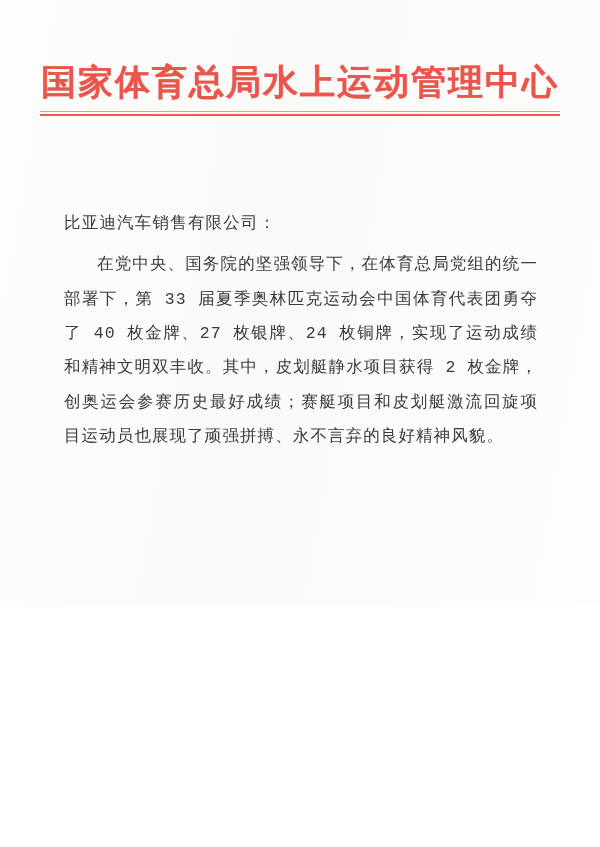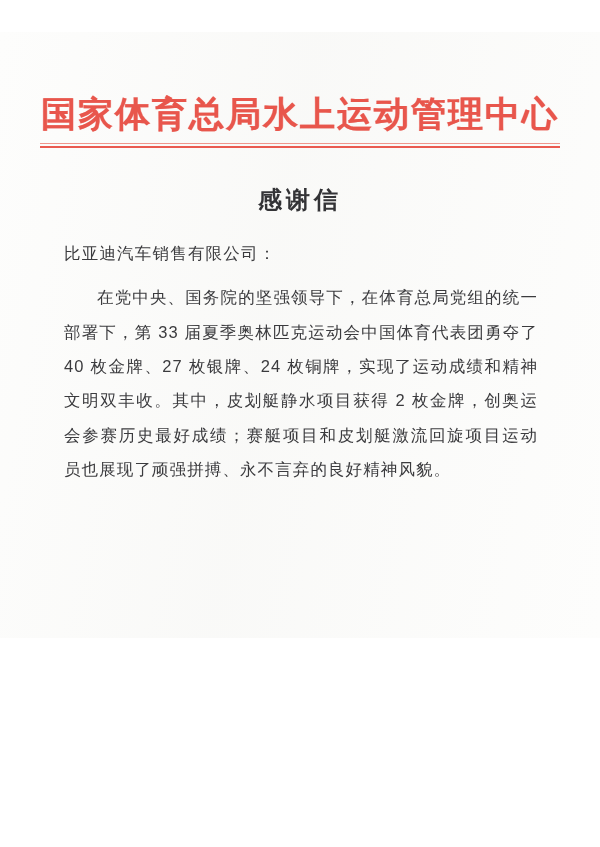--- a/index.html
+++ b/index.html
@@ -10,21 +10,20 @@
   body {
     font-family: "DejaVu Serif", "Liberation Serif", serif;
   }
 
   .page {
     position: relative;
     width: 600px;
     height: 606px;
     background: #fdfdfc;
     overflow: hidden;
-    margin-top: 32px;
   }
 
   
   .page::before {
     content: "";
     position: absolute;
     inset: 0;
     background:
       linear-gradient(100deg, rgba(250,250,248,0) 0%, rgba(246,246,244,0.55) 45%, rgba(250,250,249,0) 100%);
     pointer-events: none;
@@ -90,32 +89,32 @@
     top: 210px;
     width: 474px;
     z-index: 2;
   }
   .salutation {
     font-size: 16.5px;
     color: #3b3b3e;
     letter-spacing: 1.2px;
     line-height: 1.6;
     margin-bottom: 12px;
-    font-family: Liberation Mono, monospace;
+    font-family: Liberation Serif, serif;
   }
   .para {
     font-size: 16.5px;
     color: #3b3b3e;
     line-height: 2.08;
     letter-spacing: 1.1px;
     text-align: justify;
     text-justify: inter-character;
     text-indent: 2em;
     margin: 0 0 2px 0;
-    font-family: Liberation Sans, sans-serif;
+    font-family: Liberation Mono, monospace;
   }
 
   
   .sign-block {
     position: absolute;
     right: 58px;
     top: 690px;
     width: 200px;
     text-align: left;
     z-index: 3;
@@ -166,21 +165,20 @@
 
   <div class="letterhead">
     <div class="letterhead-title">国家体育总局水上运动管理中心</div>
     <div class="rule-group">
       <div class="rule-thin"></div>
       <div class="rule-gap"></div>
       <div class="rule-thick"></div>
     </div>
   </div>
 
-  <div class="doc-title">感谢信</div>
 
   <div class="body-block">
     <div class="salutation">比亚迪汽车销售有限公司：</div>
 
     <p class="para">在党中央、国务院的坚强领导下，在体育总局党组的统一部署下，第 33 届夏季奥林匹克运动会中国体育代表团勇夺了 40 枚金牌、27 枚银牌、24 枚铜牌，实现了运动成绩和精神文明双丰收。其中，皮划艇静水项目获得 2 枚金牌，创奥运会参赛历史最好成绩；赛艇项目和皮划艇激流回旋项目运动员也展现了顽强拼搏、永不言弃的良好精神风貌。</p>
 
 
   </div>
 
   <div class="seal">

